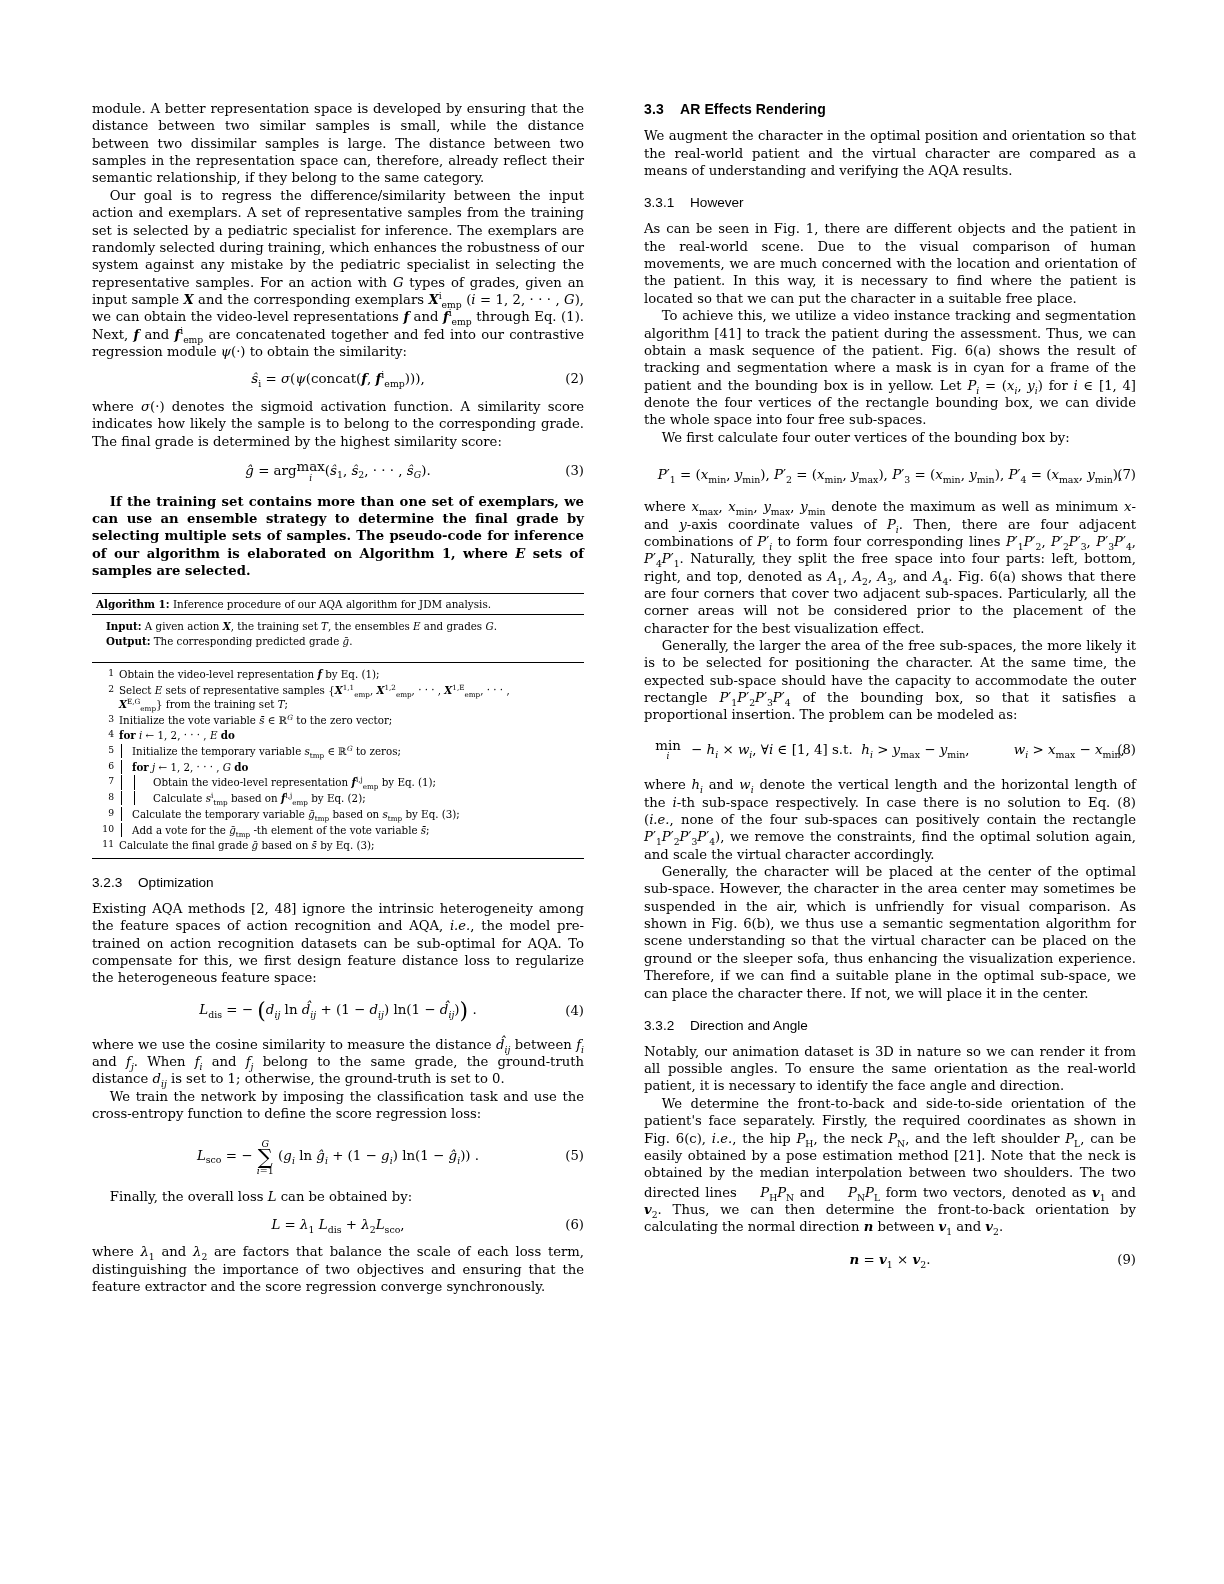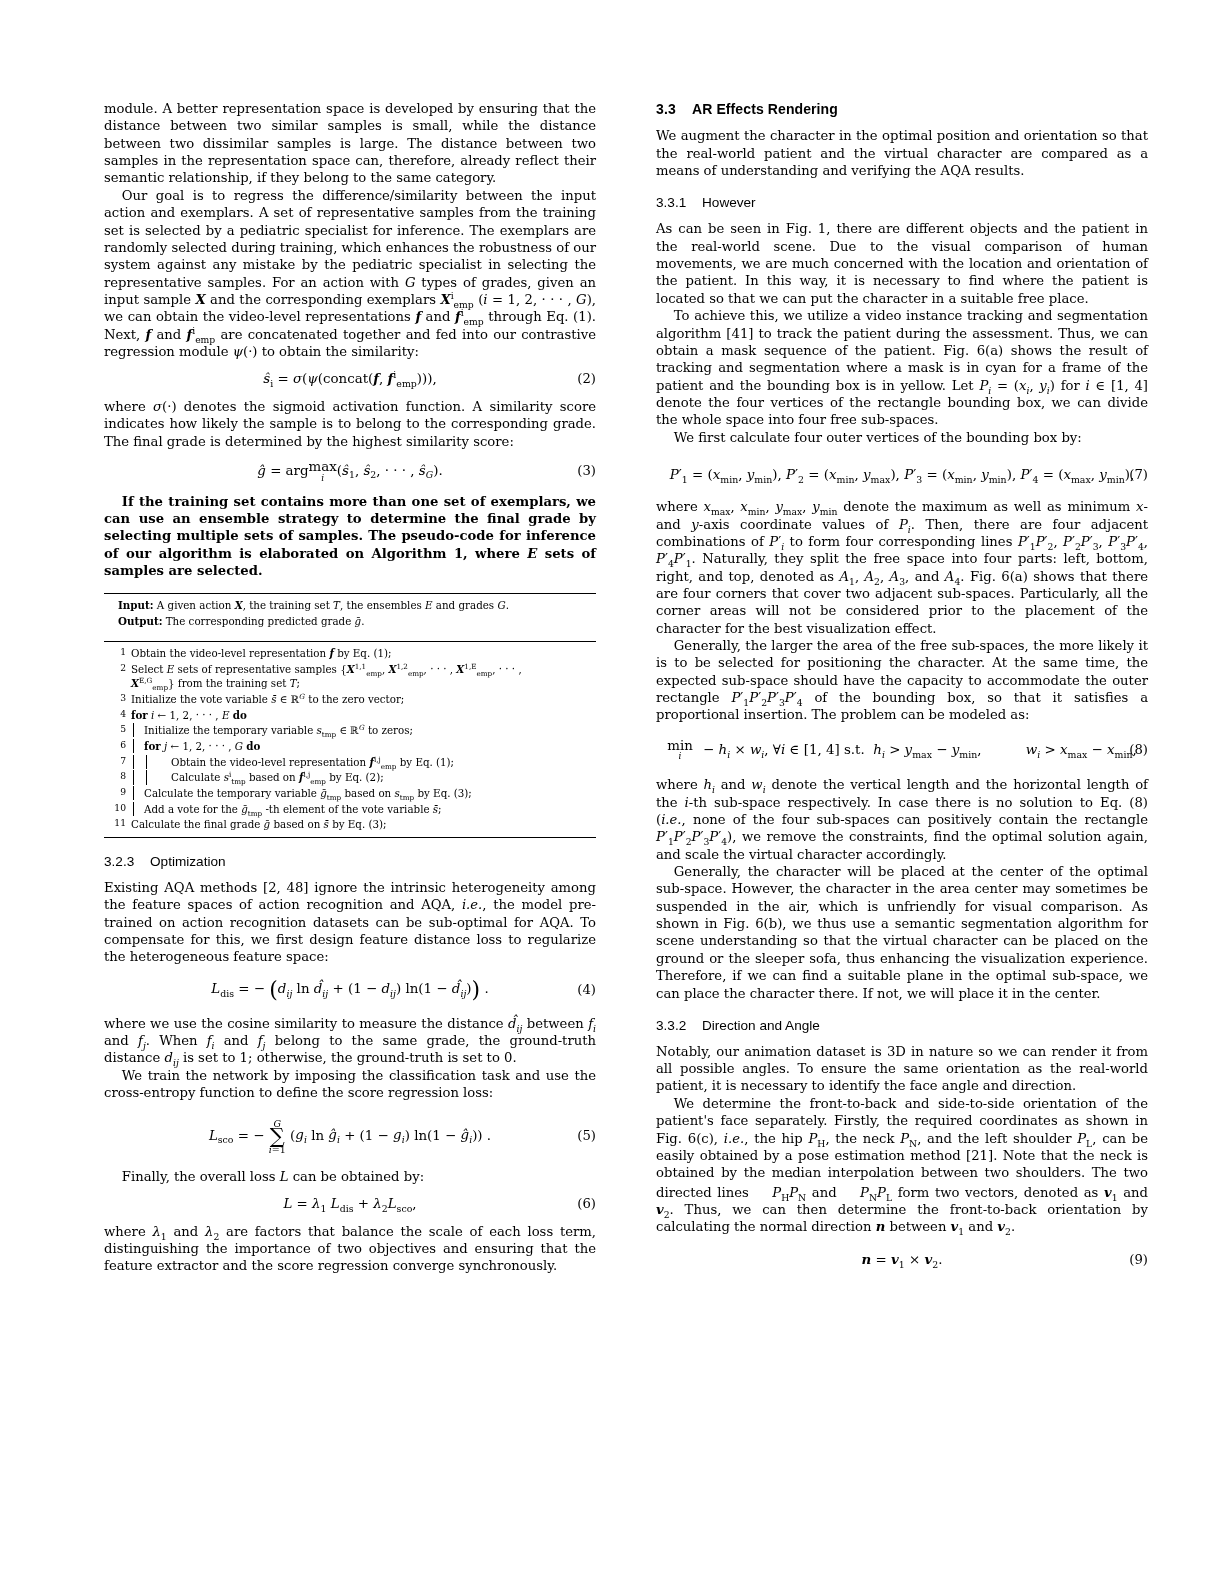--- a/index.html
+++ b/index.html
@@ -10,21 +10,21 @@
   body {
     width: 1224px;
     height: 1584px;
     font-family: "DejaVu Serif", serif;
     color: #000000;
     position: relative;
     overflow: hidden;
   }
   .page {
     position: absolute;
-    left: 16px; top: 0;
+    left: 4px; top: 0;
     width: 1140px;
     height: 1584px;
   }
   .col {
     position: absolute;
     top: 100px;
     width: 492px;
     font-size: 13.2px;
     line-height: 1.315;
     text-align: justify;
@@ -146,21 +146,21 @@
   }
   .algline .no {
     width: 22px;
     flex: 0 0 22px;
     text-align: right;
     padding-right: 5px;
     font-size: 9.2px;
   }
   .algline .txt { flex: 1 1 auto; }
   .indent1 { padding-left: 10px; border-left: .9px solid #000; margin-left: 2px; }
-  .indent2 { padding-left: 24px; border-left: .9px solid #000; margin-left: 2px; }
+  .indent2 { padding-left: 18px; border-left: .9px solid #000; margin-left: 2px; }
 </style>
 </head>
 <body>
 
 <div class="page">
 
   <div class="col col-left">
 
     <p class="noindent">module. A better representation space is developed by ensuring that the distance between two similar samples is small, while the distance between two dissimilar samples is large. The distance between two samples in the representation space can, therefore, already reflect their semantic relationship, if they belong to the same category.</p>
 
@@ -174,20 +174,24 @@
     <p class="noindent">where <i>σ</i>(·) denotes the sigmoid activation function. A similarity score indicates how likely the sample is to belong to the corresponding grade. The final grade is determined by the highest similarity score:</p>
 
     <div class="eq">
       <span class="body"><i>ĝ</i> = arg<span class="argmax">max<span class="lim"><i>i</i></span></span>(<i>ŝ</i><sub>1</sub>, <i>ŝ</i><sub>2</sub>, · · · , <i>ŝ</i><sub><i>G</i></sub>).</span>
       <span class="tag">(3)</span>
     </div>
 
     <p style="margin-top:6px;font-weight:bold;">If the training set contains more than one set of exemplars, we can use an ensemble strategy to determine the final grade by selecting multiple sets of samples. The pseudo-code for inference of our algorithm is elaborated on Algorithm 1, where <i>E</i> sets of samples are selected.</p>
 
     <div class="algbox">
+      <div class="title">
+        <b>Algorithm 1:</b>
+        <span>Inference procedure of our AQA algorithm for JDM analysis.</span>
+      </div>
       <div class="io">
         <div>
           <b>Input:</b>
           <span>A given action <b><i>X</i></b>, the training set <i>T</i>, the ensembles <i>E</i> and grades <i>G</i>.</span>
         </div>
         <div>
           <b>Output:</b>
           <span>The corresponding predicted grade <i>ḡ</i>.</span>
         </div>
       </div>

